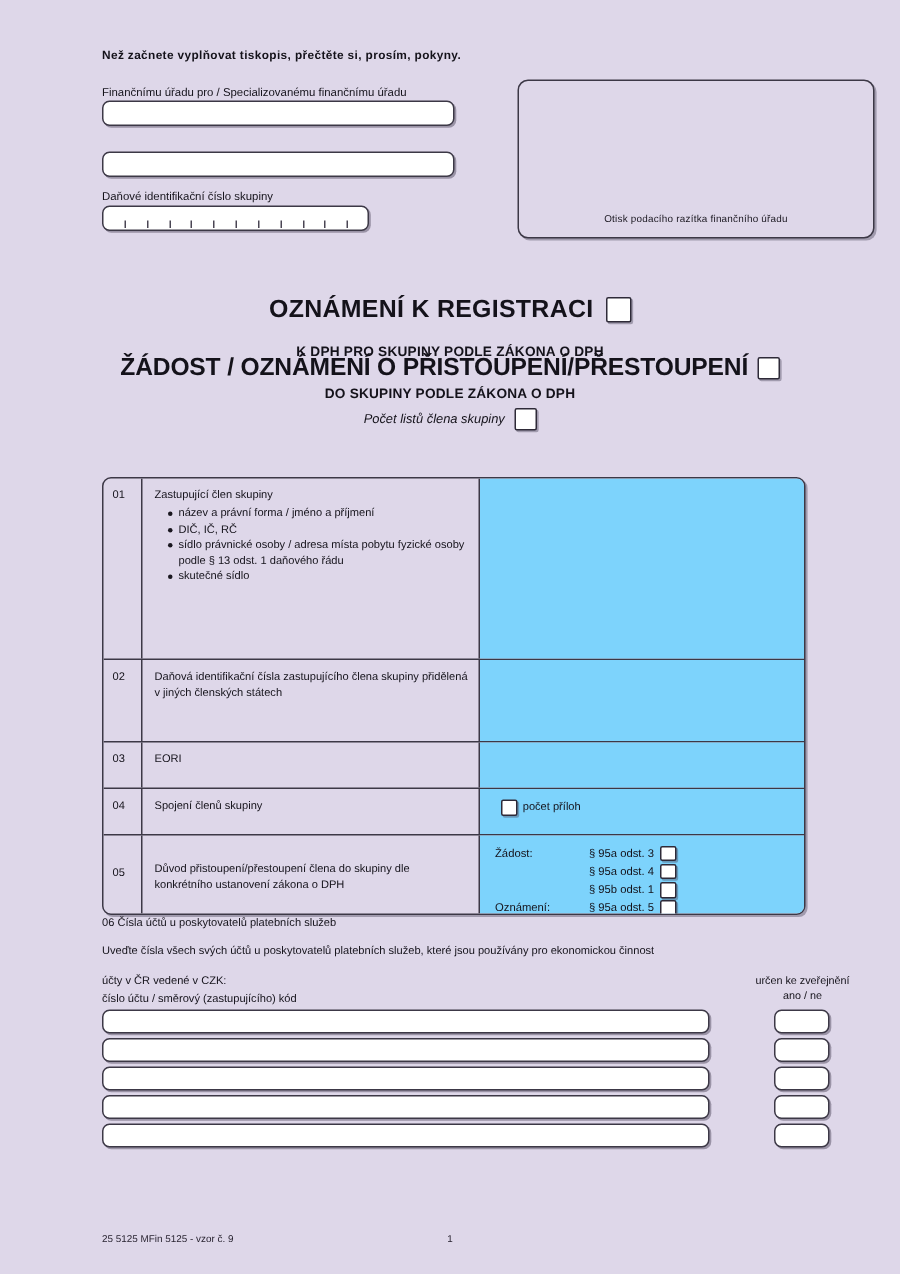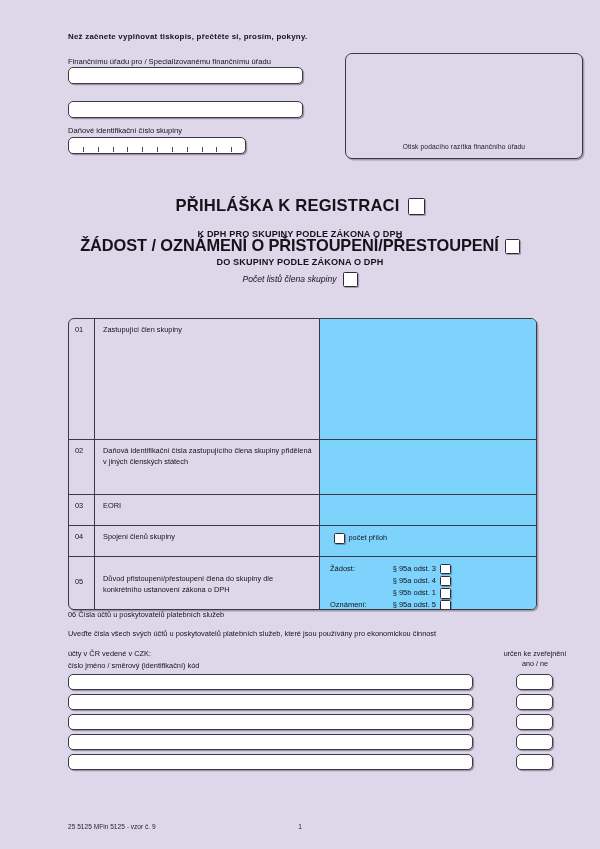--- a/index.html
+++ b/index.html
@@ -142,41 +142,47 @@
       <i style="left: 148.333px;"></i>
       <i style="left: 163.167px;"></i>
     </div>
 
   <div class="stamp">
     <span>Otisk podacího razítka finančního úřadu</span>
   </div>
 
   <div class="title-wrap" style="top:196px;">
     <div class="t1">
-      <span>PŘIHLÁŠKA K REGISTRACI</span><span class="cbx big"></span>
+      <span>OZNÁMENÍ K REGISTRACI</span><span class="cbx big"></span>
     </div>
     <div class="t1sub">K DPH PRO SKUPINY PODLE ZÁKONA O DPH</div>
   </div>
 
   <div class="title-wrap" style="top:236px;">
     <div class="t2">
       <span>ŽÁDOST / OZNÁMENÍ O PŘISTOUPENÍ/PŘESTOUPENÍ</span><span class="cbx mid"></span>
     </div>
     <div class="t2sub">DO SKUPINY PODLE ZÁKONA O DPH</div>
     <div class="t3">
       <span>Počet listů člena skupiny</span><span class="cbx mid"></span>
     </div>
   </div>
 
   <div class="tbl">
 
     <div class="trow" style="height:120px;">
       <div class="c-num">01</div>
       <div class="c-txt">
         <div>Zastupující člen skupiny</div>
+        <ul class="b">
+          <li>název a právní forma / jméno a příjmení</li>
+          <li>DIČ, IČ, RČ</li>
+          <li>sídlo právnické osoby / adresa místa pobytu fyzické osoby podle § 13 odst. 1 daňového řádu</li>
+          <li>skutečné sídlo</li>
+        </ul>
       </div>
       <div class="c-ans"></div>
     </div>
 
     <div class="trow" style="height:54px;">
       <div class="c-num">02</div>
       <div class="c-txt">Daňová identifikační čísla zastupujícího člena skupiny přidělená v jiných členských státech</div>
       <div class="c-ans"></div>
     </div>
 
@@ -207,21 +213,21 @@
           <span class="pr"><span class="nm">Oznámení:</span><span class="pg">§ 95a odst. 5</span><span class="cbx sm"></span></span>
         </div>
       </div>
     </div>
 
   </div>
 
   <div class="s06" style="top:610px;">06 Čísla účtů u poskytovatelů platebních služeb</div>
   <div class="s06" style="top:629px;">Uveďte čísla všech svých účtů u poskytovatelů platebních služeb, které jsou používány pro ekonomickou činnost</div>
   <div class="s06" style="top:649px;">účty v ČR vedené v CZK:</div>
-  <div class="s06" style="top:661px;">číslo jméno / směrový (identifikační) kód</div>
+  <div class="s06" style="top:661px;">číslo účtu / směrový (zastupujícího) kód</div>
 
   <div class="pub-head">
     <div>určen ke zveřejnění</div>
     <div>ano / ne</div>
   </div>
 
   <div class="acc-col">
     <input class="field shadow acc-row" style="width: 100%;" type="text" value="">
     <input class="field shadow acc-row" style="width: 100%;" type="text" value="">
     <input class="field shadow acc-row" style="width: 100%;" type="text" value="">

